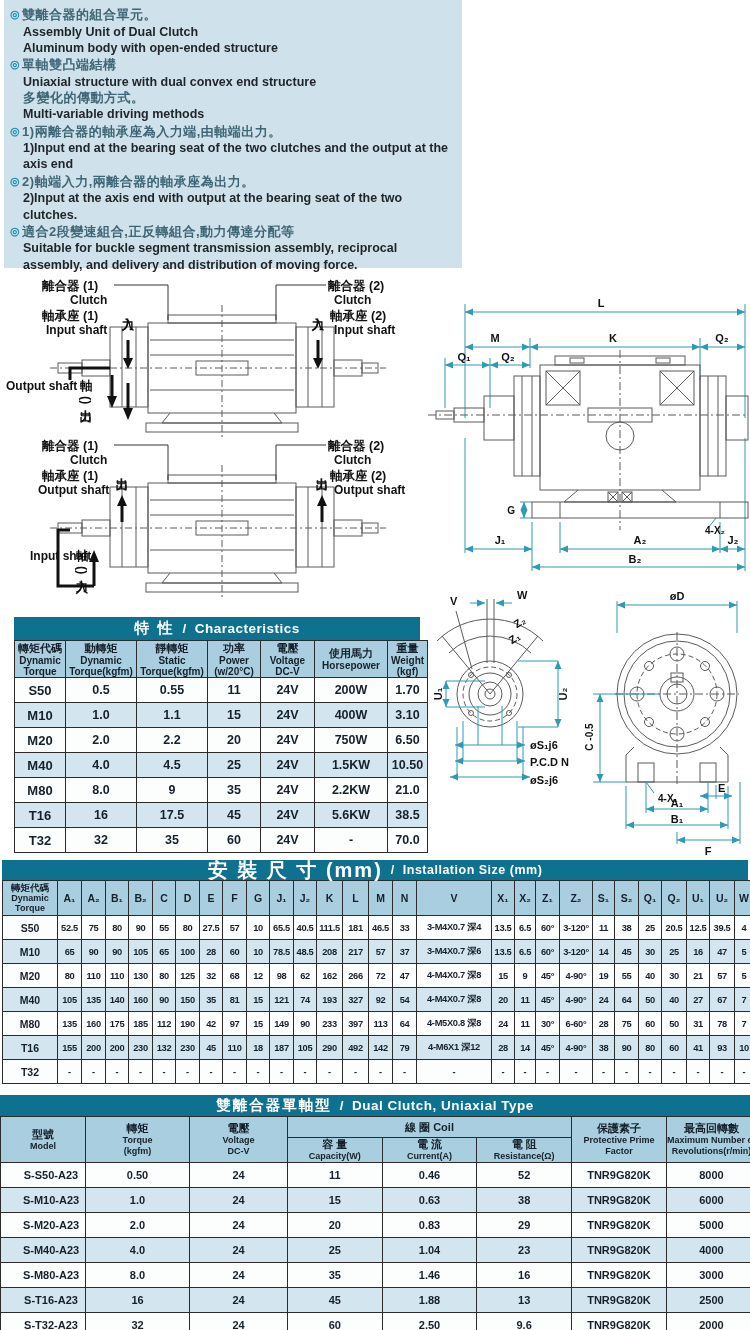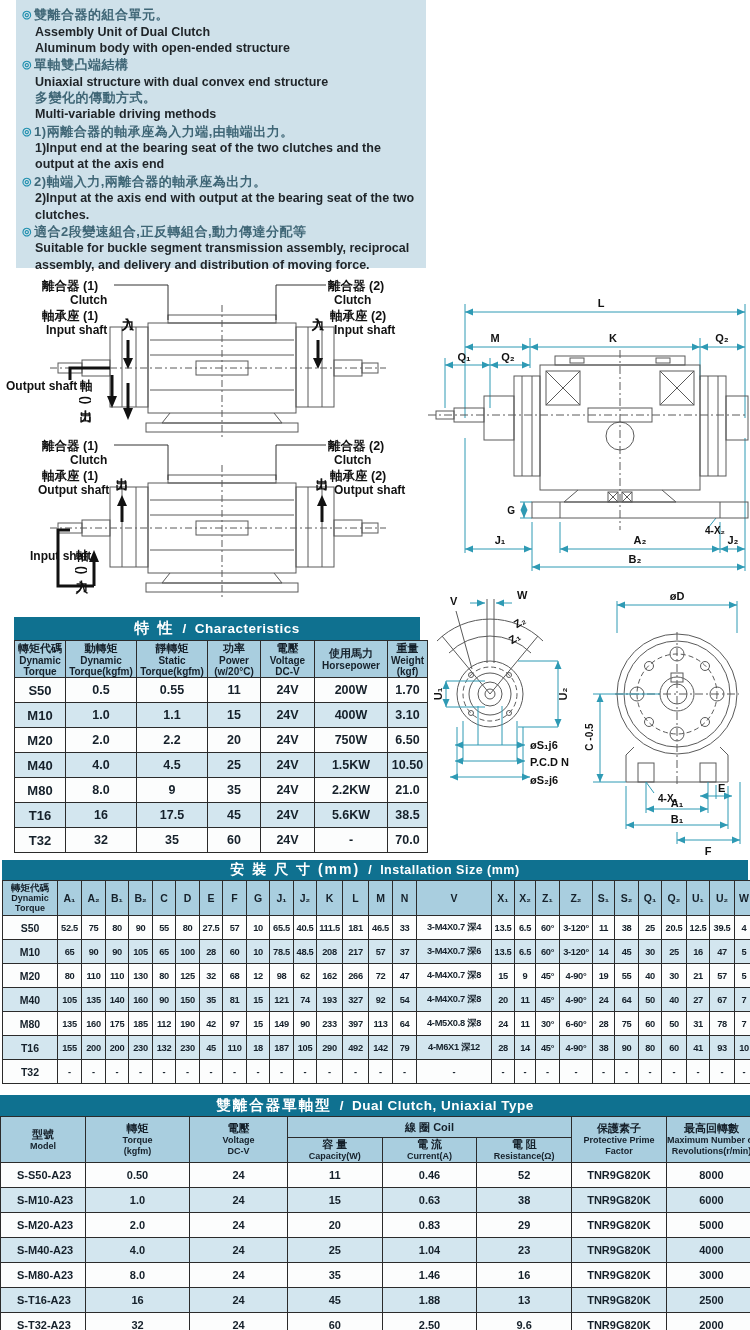--- a/index.html
+++ b/index.html
@@ -2,21 +2,21 @@
 <html><head>
 <meta charset="utf-8">
 <style>
   html,body { margin:0; padding:0; background:#e8e8e8; }
   .page {
     position:relative; width:750px; height:1330px; background:#ffffff;
     font-family:"Liberation Sans", sans-serif; overflow:hidden; margin:0 auto;
   }
   
   .intro {
-    position:absolute; left:16px; top:0; width:410px; height:268px;
+    position:absolute; left:4px; top:0; width:458px; height:268px;
     background:#cfe1ea; box-sizing:border-box; padding:6px 6px 0 6px;
   }
   .intro .cn { font-size:13px; font-weight:bold; color:#3f6676; line-height:16.5px; letter-spacing:0.5px; }
   .intro .en { font-size:12.5px; font-weight:bold; color:#1f2428; line-height:16.3px; margin-left:13px; }
   .intro .bullet { color:#1f8fae; font-size:11px; margin-right:2px; vertical-align:1px; }
   .intro .nob { margin-left:13px; }
   
   .dwg { position:absolute; }
   svg text { font-family:"Liberation Sans", sans-serif; }
   .lbl  { font-size:12.5px; font-weight:bold; fill:#111; }
@@ -52,21 +52,21 @@
   #inst-tbl thead th .h-cn { font-size:9.5px; line-height:10px; }
   #inst-tbl thead th .h-en { font-size:9px;  line-height:10px; }
   #inst-tbl tbody th, #inst-tbl tbody td { height:23px; font-size:9.3px; letter-spacing:-0.3px; }
   #inst-tbl tbody th { font-size:10.5px; letter-spacing:0; }
   
   #mod-tbl thead th { font-size:9.5px; }
   #mod-tbl thead tr.r1 th { height:20px; }
   #mod-tbl thead tr.r2 th { height:16px; }
   #mod-tbl .h-en { font-size:9px; }
   #mod-tbl tbody th, #mod-tbl tbody td { height:24px; font-size:11px; }
-  #mod-tbl tbody th { text-align:left; padding-left:16px;margin-left:24px; }
+  #mod-tbl tbody th { text-align:center; padding-left:16px;margin-left:24px; }
 </style>
 </head>
 <body>
 
 <div class="page">
 
   <div class="intro" id="intro-block">
       <div class="cn"><span class="bullet">◎</span>雙離合器的組合單元。</div>
       <div class="en">Assembly Unit of Dual Clutch</div>
       <div class="en">Aluminum body with open-ended structure</div>
@@ -468,21 +468,21 @@
             <td>24V</td>
             <td>-</td>
             <td>70.0</td>
           </tr>
         </tbody>
     </table>
   </div>
 
   <div class="tblwrap" style="left:2px;top:860px;width:746px">
     <div class="ttl" style="height:20px">
-      <span class="tcn" style="font-size:14px">安 裝 尺 寸 (mm)</span>
+      <span class="tcn" style="font-size:20px">安 裝 尺 寸 (mm)</span>
         <span class="ten" style="font-size:12.5px">/</span>
         <span class="ten" style="font-size:12.5px">Installation Size (mm)</span>
     </div>
     <table id="inst-tbl">
       <thead>
         <tr id="inst-head-row">
           <th style="width:54px">
               <span class="h-cn">轉矩代碼</span>
               <span class="h-en">Dynamic
 Torque</span>

